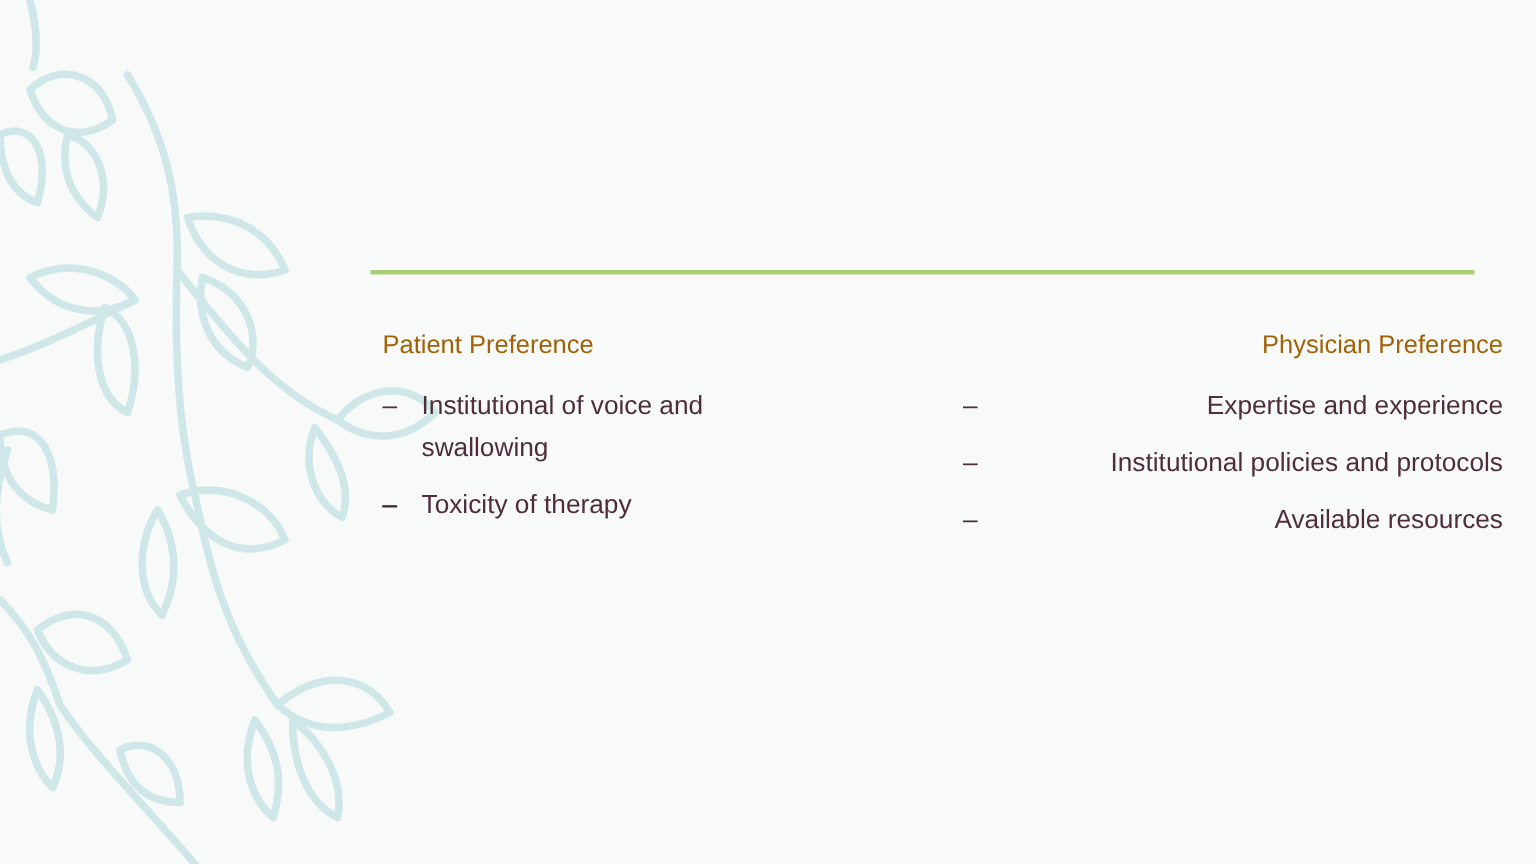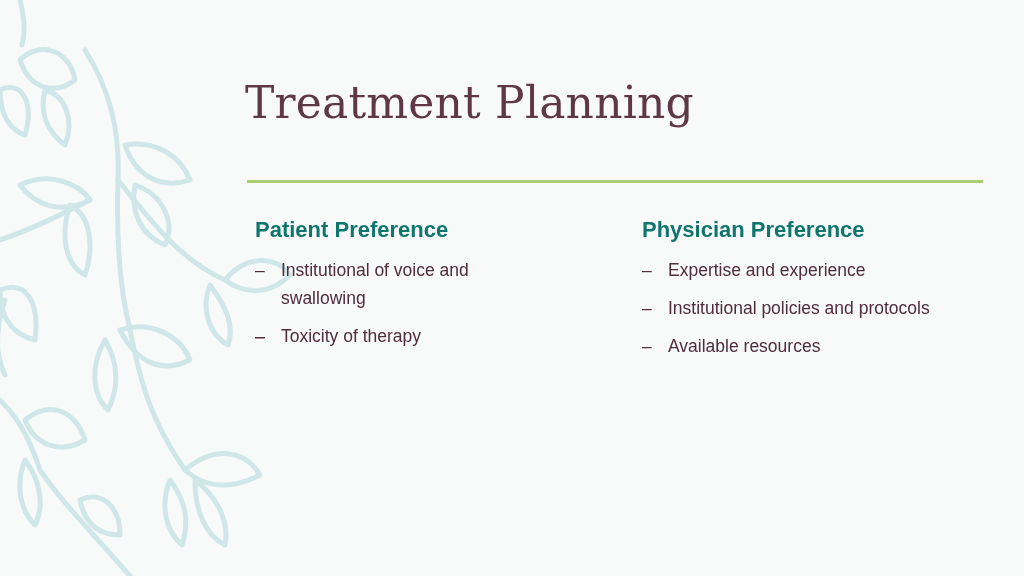--- a/index.html
+++ b/index.html
@@ -42,27 +42,27 @@
       top: 180px;
       width: 736px;
       height: 3px;
       background: #a9cf72;
     }
     .column {
       position: absolute;
       top: 216px;
     }
     .col-left { left: 255px; width: 320px; }
-    .col-right { left: 642px; width: 360px; }
+    .col-right { left: 642px; width: 360px; text-align: right; }
     .col-heading {
-      font-size: 22px;
-      color: #0f766e;
+      font-size: 17px;
+      color: #a16207;
       margin: 0 0 12px 0;
       line-height: 28px;
-      font-weight: bold;
+      font-weight: normal;
     }
     .bullets {
       list-style: none;
       margin: 0;
       padding: 0;
     }
     .bullet {
       position: relative;
       padding-left: 26px;
       font-size: 17.5px;
@@ -107,21 +107,20 @@
       <path d="M105 340 C120 365 118 390 108 410 C92 395 90 365 105 340 Z"></path>
       <path d="M185 470 C215 445 245 450 260 475 C230 490 205 488 185 470 Z"></path>
       <path d="M170 480 C185 500 190 520 182 545 C165 530 160 505 170 480 Z"></path>
       <path d="M195 480 C215 495 230 520 225 545 C205 535 195 510 195 480 Z"></path>
       <path d="M25 420 C50 400 75 410 85 440 C60 455 35 445 25 420 Z"></path>
       <path d="M25 460 C40 480 45 505 35 525 C20 510 15 485 25 460 Z"></path>
       <path d="M80 500 C100 490 120 505 120 535 C100 535 85 525 80 500 Z"></path>
     </g>
   </svg>
 
-  <h1 class="title">Treatment Planning</h1>
 
   <div class="rule"></div>
 
   <div class="column col-left">
     <h2 class="col-heading">Patient Preference</h2>
     <ul class="bullets">
       <li class="bullet">
         <span class="dash">–</span>
         <span class="bullet-text">Institutional of voice and swallowing</span>
       </li>

